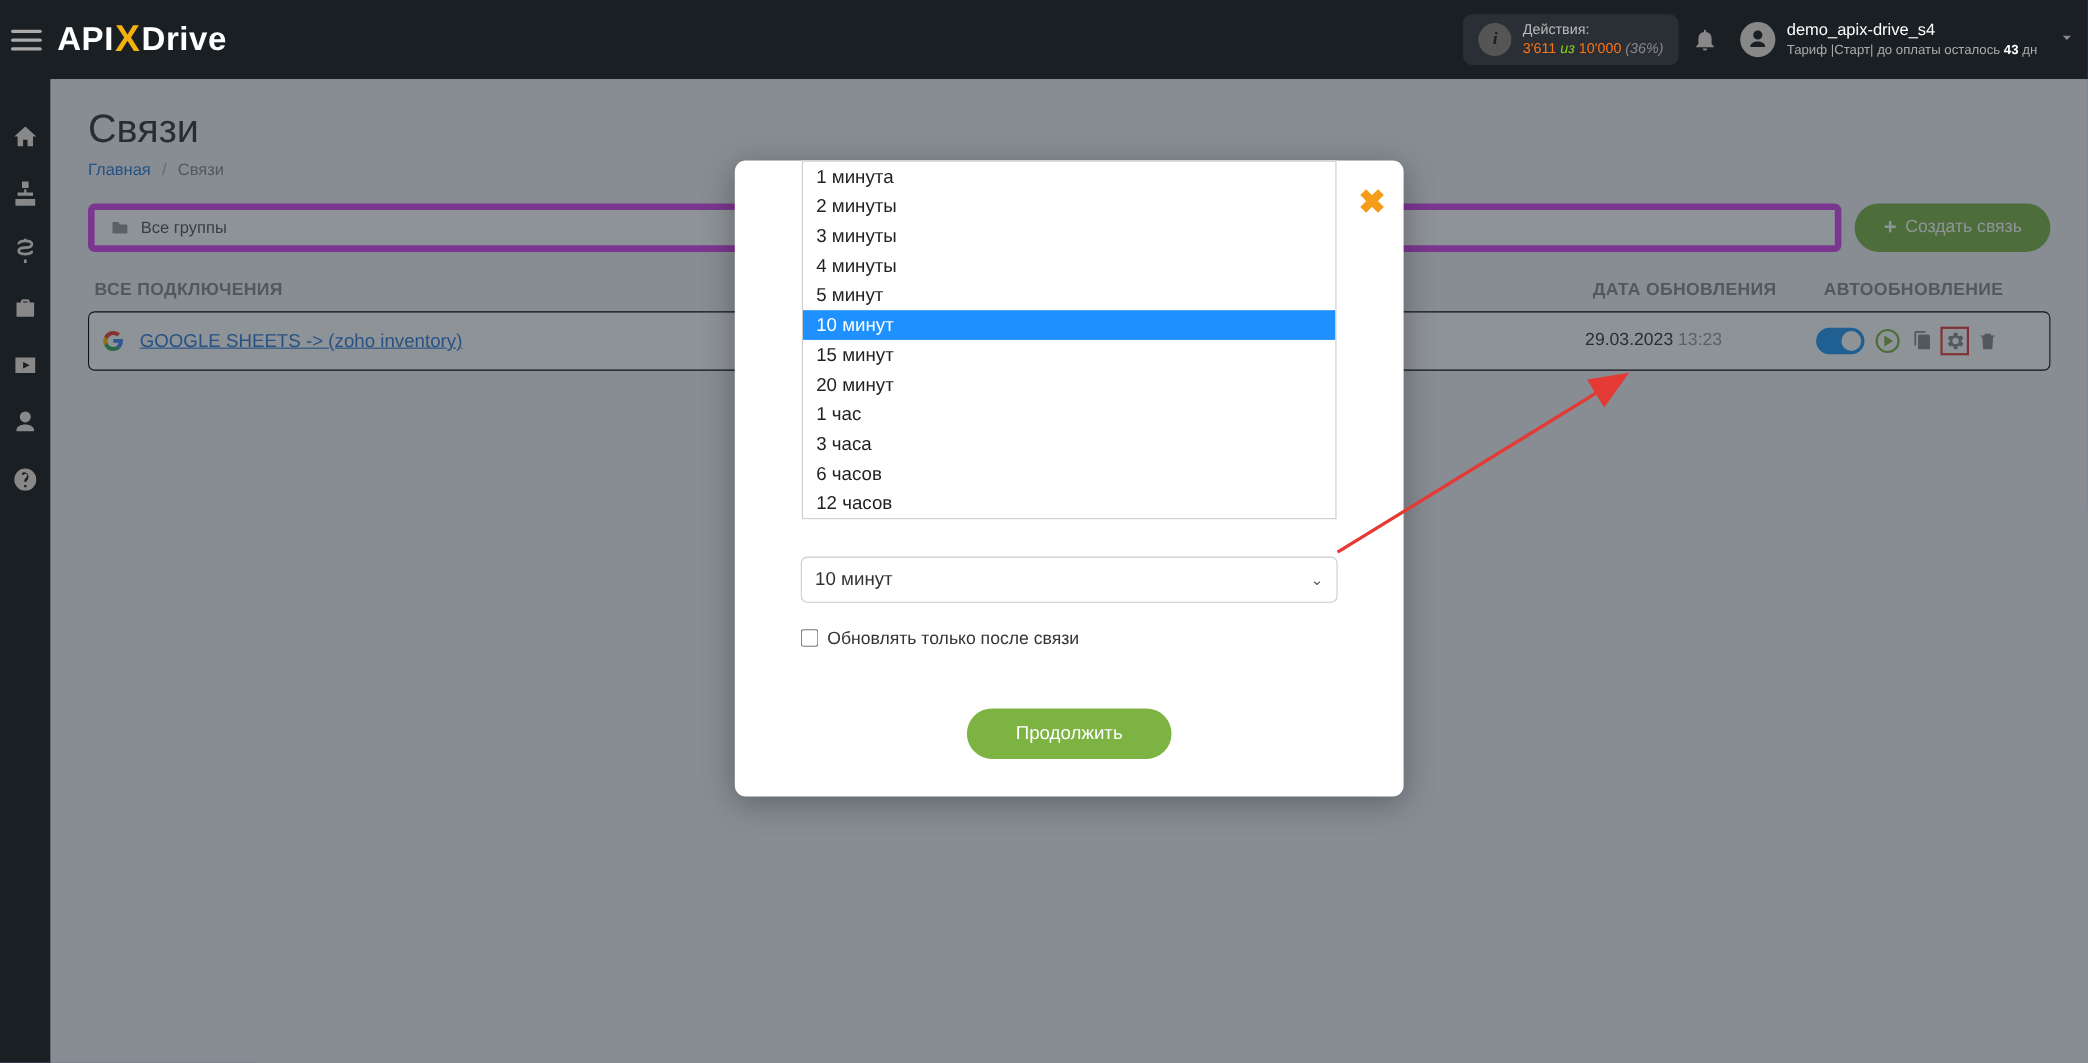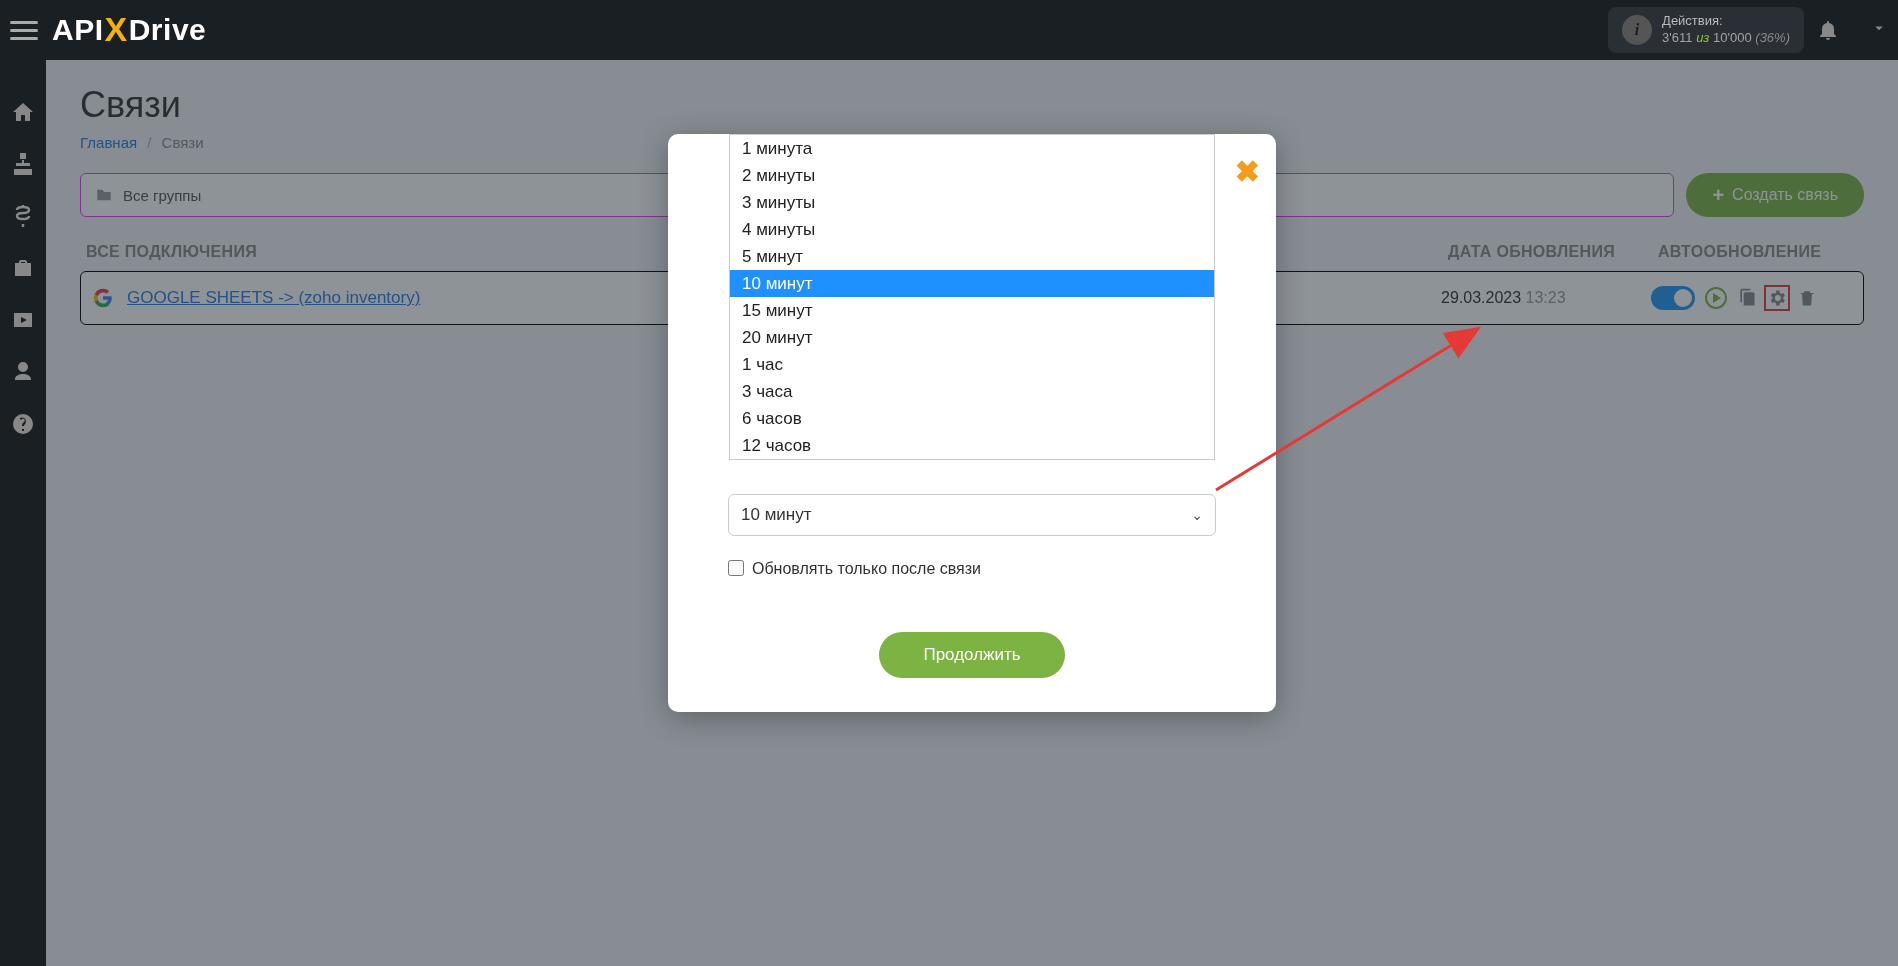--- a/index.html
+++ b/index.html
@@ -1,20 +1,20 @@
 <!DOCTYPE html>
 <html><head>
 <meta charset="utf-8">
 <style>
 * { margin: 0; padding: 0; box-sizing: border-box; font-family: Arial, Helvetica, sans-serif; }
 html, body { width: 100%; height: 100%; }
 body { background: #2c3e50; overflow: hidden; }
 
 .topbar {
-  height: 60px;
+  height: 72px;
   background: #1a1f24;
   display: flex;
   align-items: center;
   padding: 0 10px;
   color: #fff;
 }
 .hamburger {
   width: 28px; height: 28px; margin-right: 14px; cursor: pointer;
   display:flex; flex-direction:column; justify-content:center; gap:5px;
 }
@@ -28,21 +28,21 @@
 
 .actions-box {
   background:#2a2f35; border-radius:8px; padding:6px 14px; display:flex; align-items:center; gap:10px;
 }
 .info-circle {
   width:30px; height:30px; border-radius:50%; background:#555; display:flex; align-items:center; justify-content:center;
   font-weight:900; color:#1a1f24; font-style:italic; font-family:Georgia,serif;
 }
 .actions-text { font-size:13px; line-height:1.3; }
 .actions-text .label { color:#bbb; }
-.actions-text .nums { color:#a3a3a3; }
+.actions-text .nums { color:#f97316; }
 .actions-text .iz { color:#84cc16; font-style:italic;}
 .actions-text .pct { color:#888; font-style:italic;}
 
 .bell-icon, .user-icon { width:24px; height:24px; fill:#888; margin:0 12px; cursor:pointer;}
 .user-block { display:flex; align-items:center; gap:10px; margin-left:8px;}
 .avatar-circle { width:32px; height:32px; border-radius:50%; background:#888; display:flex; align-items:center; justify-content:center;}
 .avatar-circle svg { width:20px; height:20px; fill:#1a1f24;}
 .user-text { font-size:13px; line-height:1.3;}
 .user-text .uname { color:#fff; font-size:15px;}
 .user-text .tariff { color:#aaa; font-size:12px;}
@@ -60,21 +60,21 @@
 .main {
   flex:1; background:#f0f2f5; position:relative; padding:24px 34px;
 }
 .page-title { font-size:36px; color:#333; font-weight:400; margin-bottom:8px;}
 .breadcrumb { font-size:15px; color:#888;}
 .breadcrumb a { color:#2e7bd6; text-decoration:none;}
 .breadcrumb .sep { margin:0 6px; color:#aaa;}
 
 .toolbar-row { display:flex; align-items:center; margin-top:22px; gap:12px;}
 .group-select {
-  flex:1; border:1px solid #d946ef; border-radius:6px; background:#fff; height:44px;
+  flex:1; border:6px solid #d946ef; border-radius:6px; background:#fff; height:44px;
   display:flex; align-items:center; padding:0 14px; color:#555; font-size:15px; gap:10px;
 }
 .folder-icon { width:18px; height:18px; fill:#999;}
 .create-btn {
   background:#7cb342; color:#fff; border:none; border-radius:22px; height:44px; padding:0 26px;
   font-size:16px; display:flex; align-items:center; gap:8px; cursor:pointer;
 }
 
 .table-head {
   display:flex; margin-top:26px; font-size:16px; color:#888; font-weight:600; letter-spacing:0.3px;
@@ -168,20 +168,33 @@
         <span class="nums">3'611</span>
         <span class="iz">из</span>
         <span class="nums">10'000</span>
         <span class="pct">(36%)</span>
       </div>
     </div>
   </div>
   <svg class="bell-icon" viewBox="0 0 24 24">
       <path d="M12 22a2 2 0 002-2h-4a2 2 0 002 2zm6-6V11a6 6 0 00-5-5.9V4a1 1 0 10-2 0v1.1A6 6 0 006 11v5l-2 2v1h16v-1l-2-2z"></path>
     </svg>
+  <div class="user-block">
+    <div class="avatar-circle">
+      <svg viewBox="0 0 24 24">
+          <path d="M12 12a5 5 0 10-5-5 5 5 0 005 5zm0 2c-4 0-8 2-8 5v1h16v-1c0-3-4-5-8-5z"></path>
+        </svg>
+    </div>
+    <div class="user-text">
+      <div class="uname">demo_apix-drive_s4</div>
+      <div class="tariff">
+        <span>Тариф |Старт| до оплаты осталось </span><b>43</b><span> дн</span>
+      </div>
+    </div>
+  </div>
   <div class="caret-down">
     <svg viewBox="0 0 24 24">
         <path d="M7 10l5 5 5-5z"></path>
       </svg>
   </div>
 </div>
 
 <div class="layout">
   <div class="sidebar">
     <div class="sb-item"><svg viewBox="0 0 24 24">

